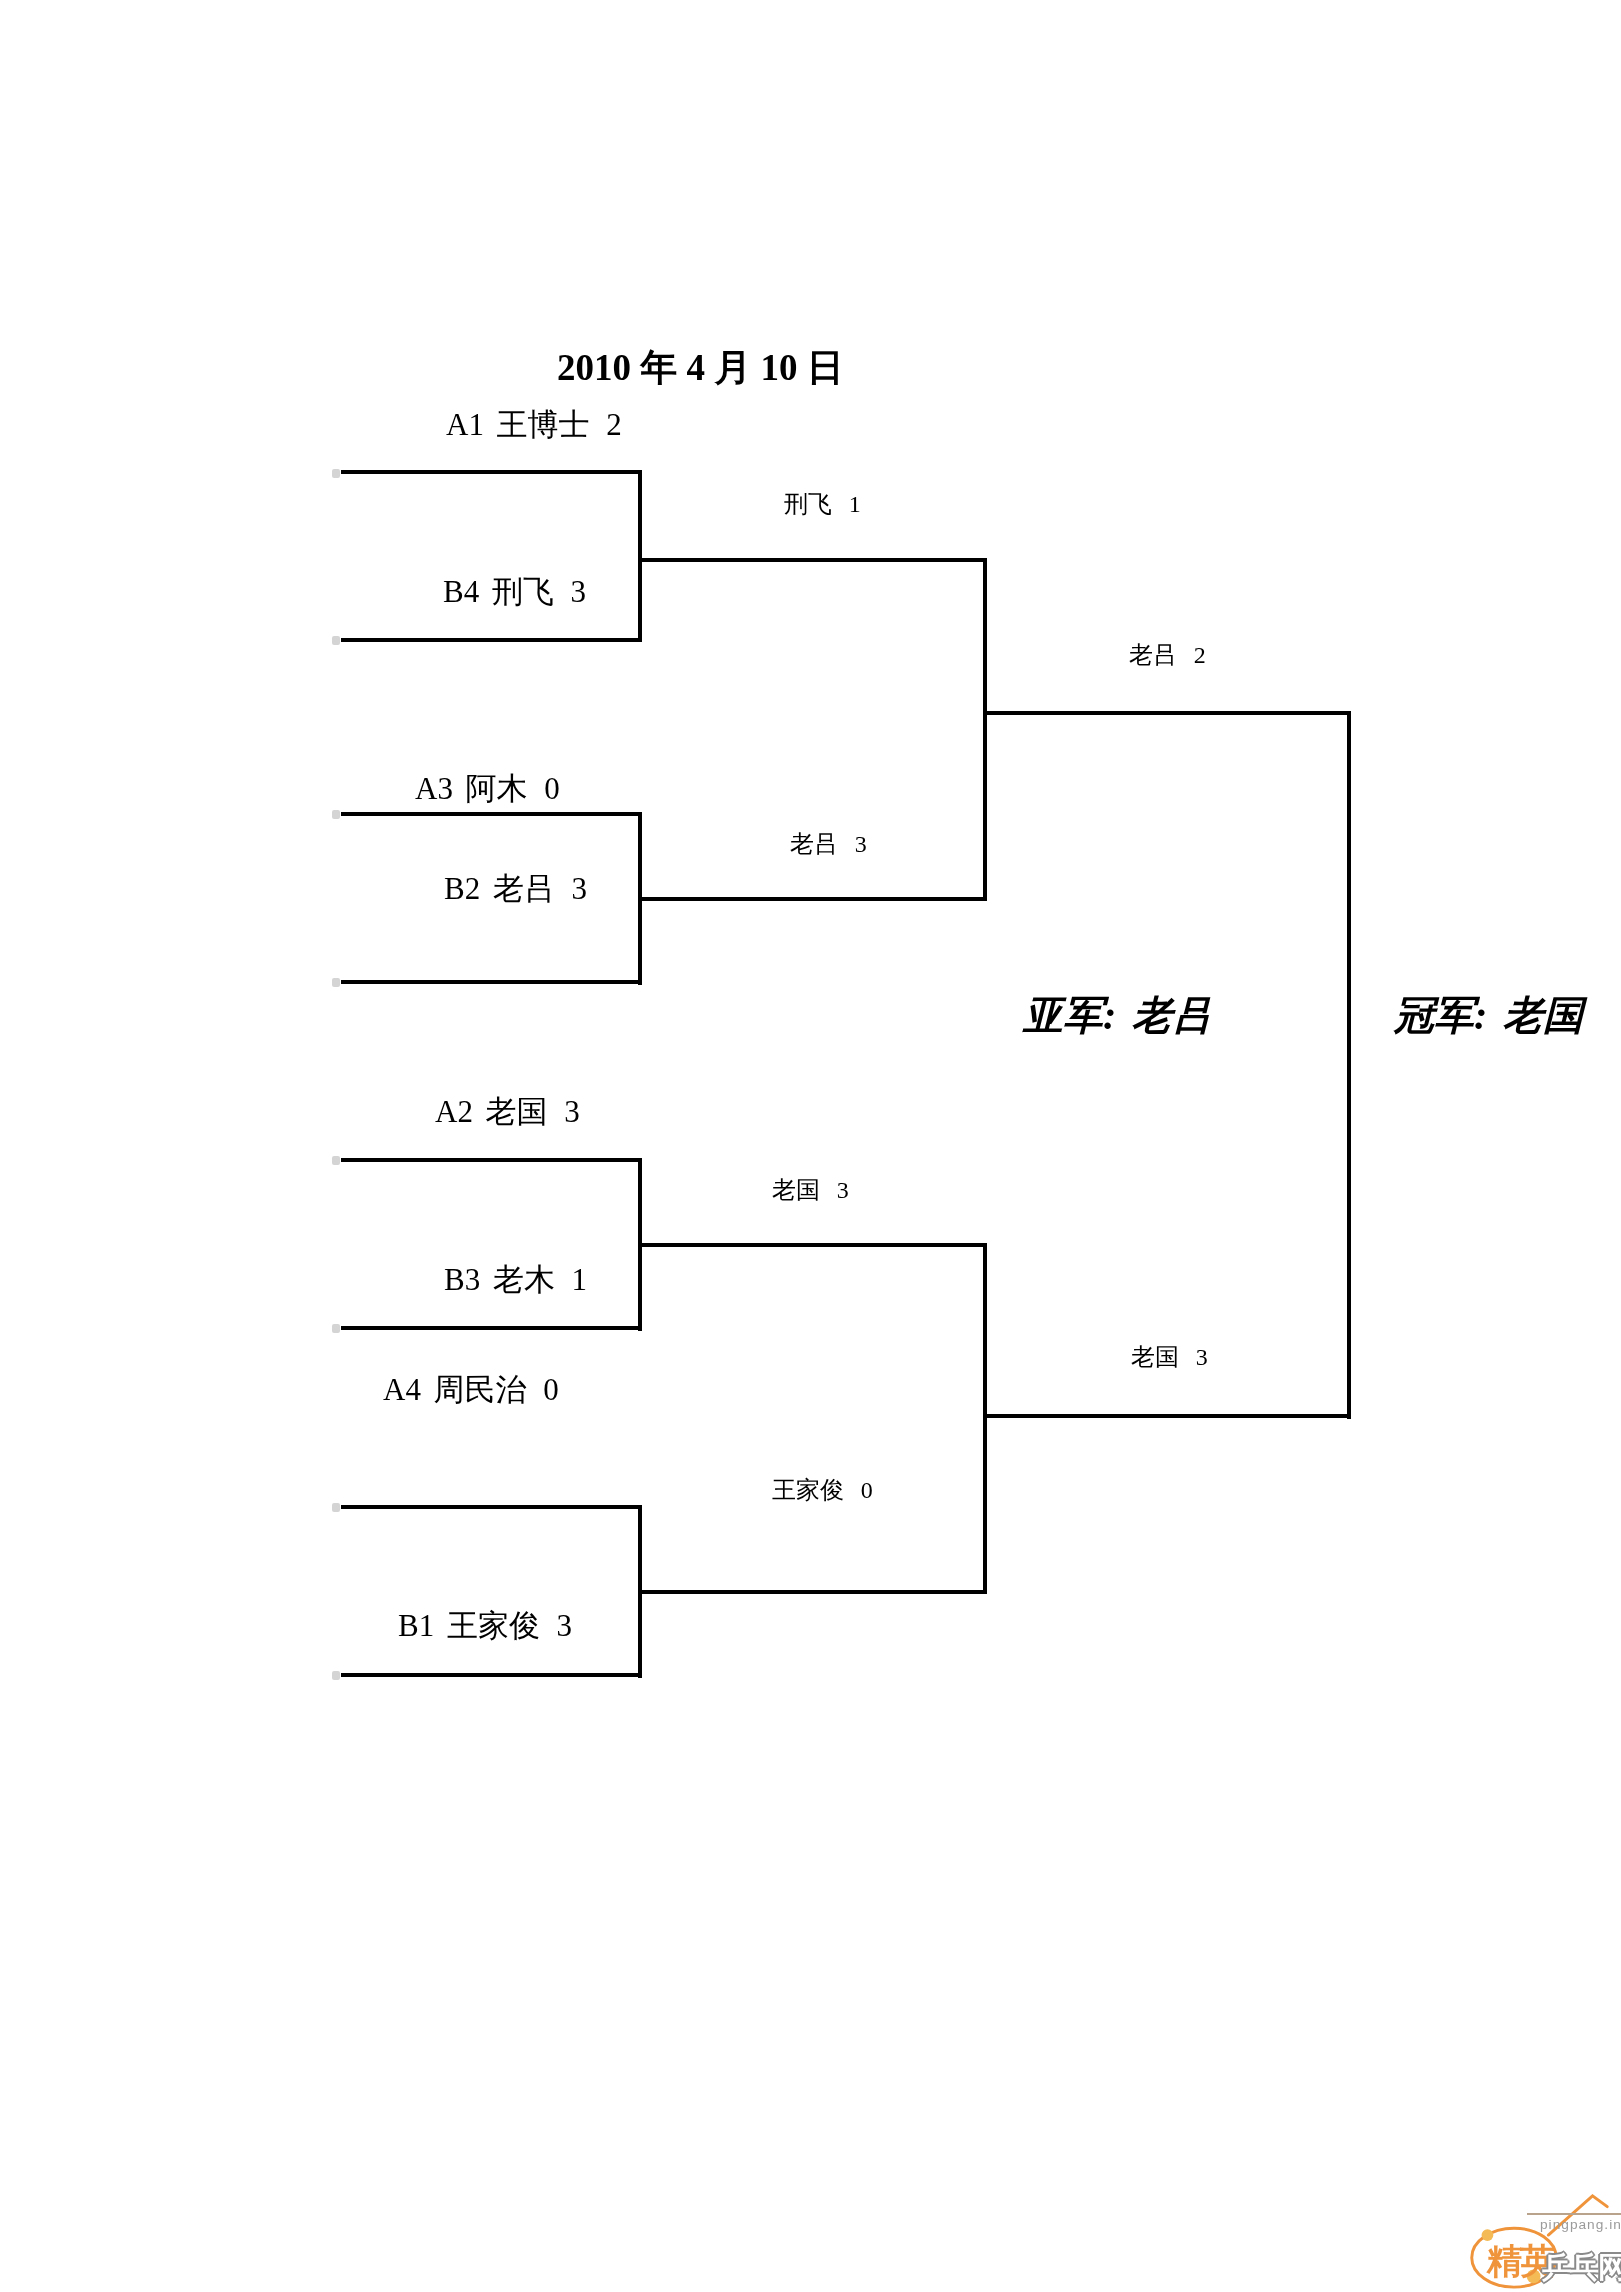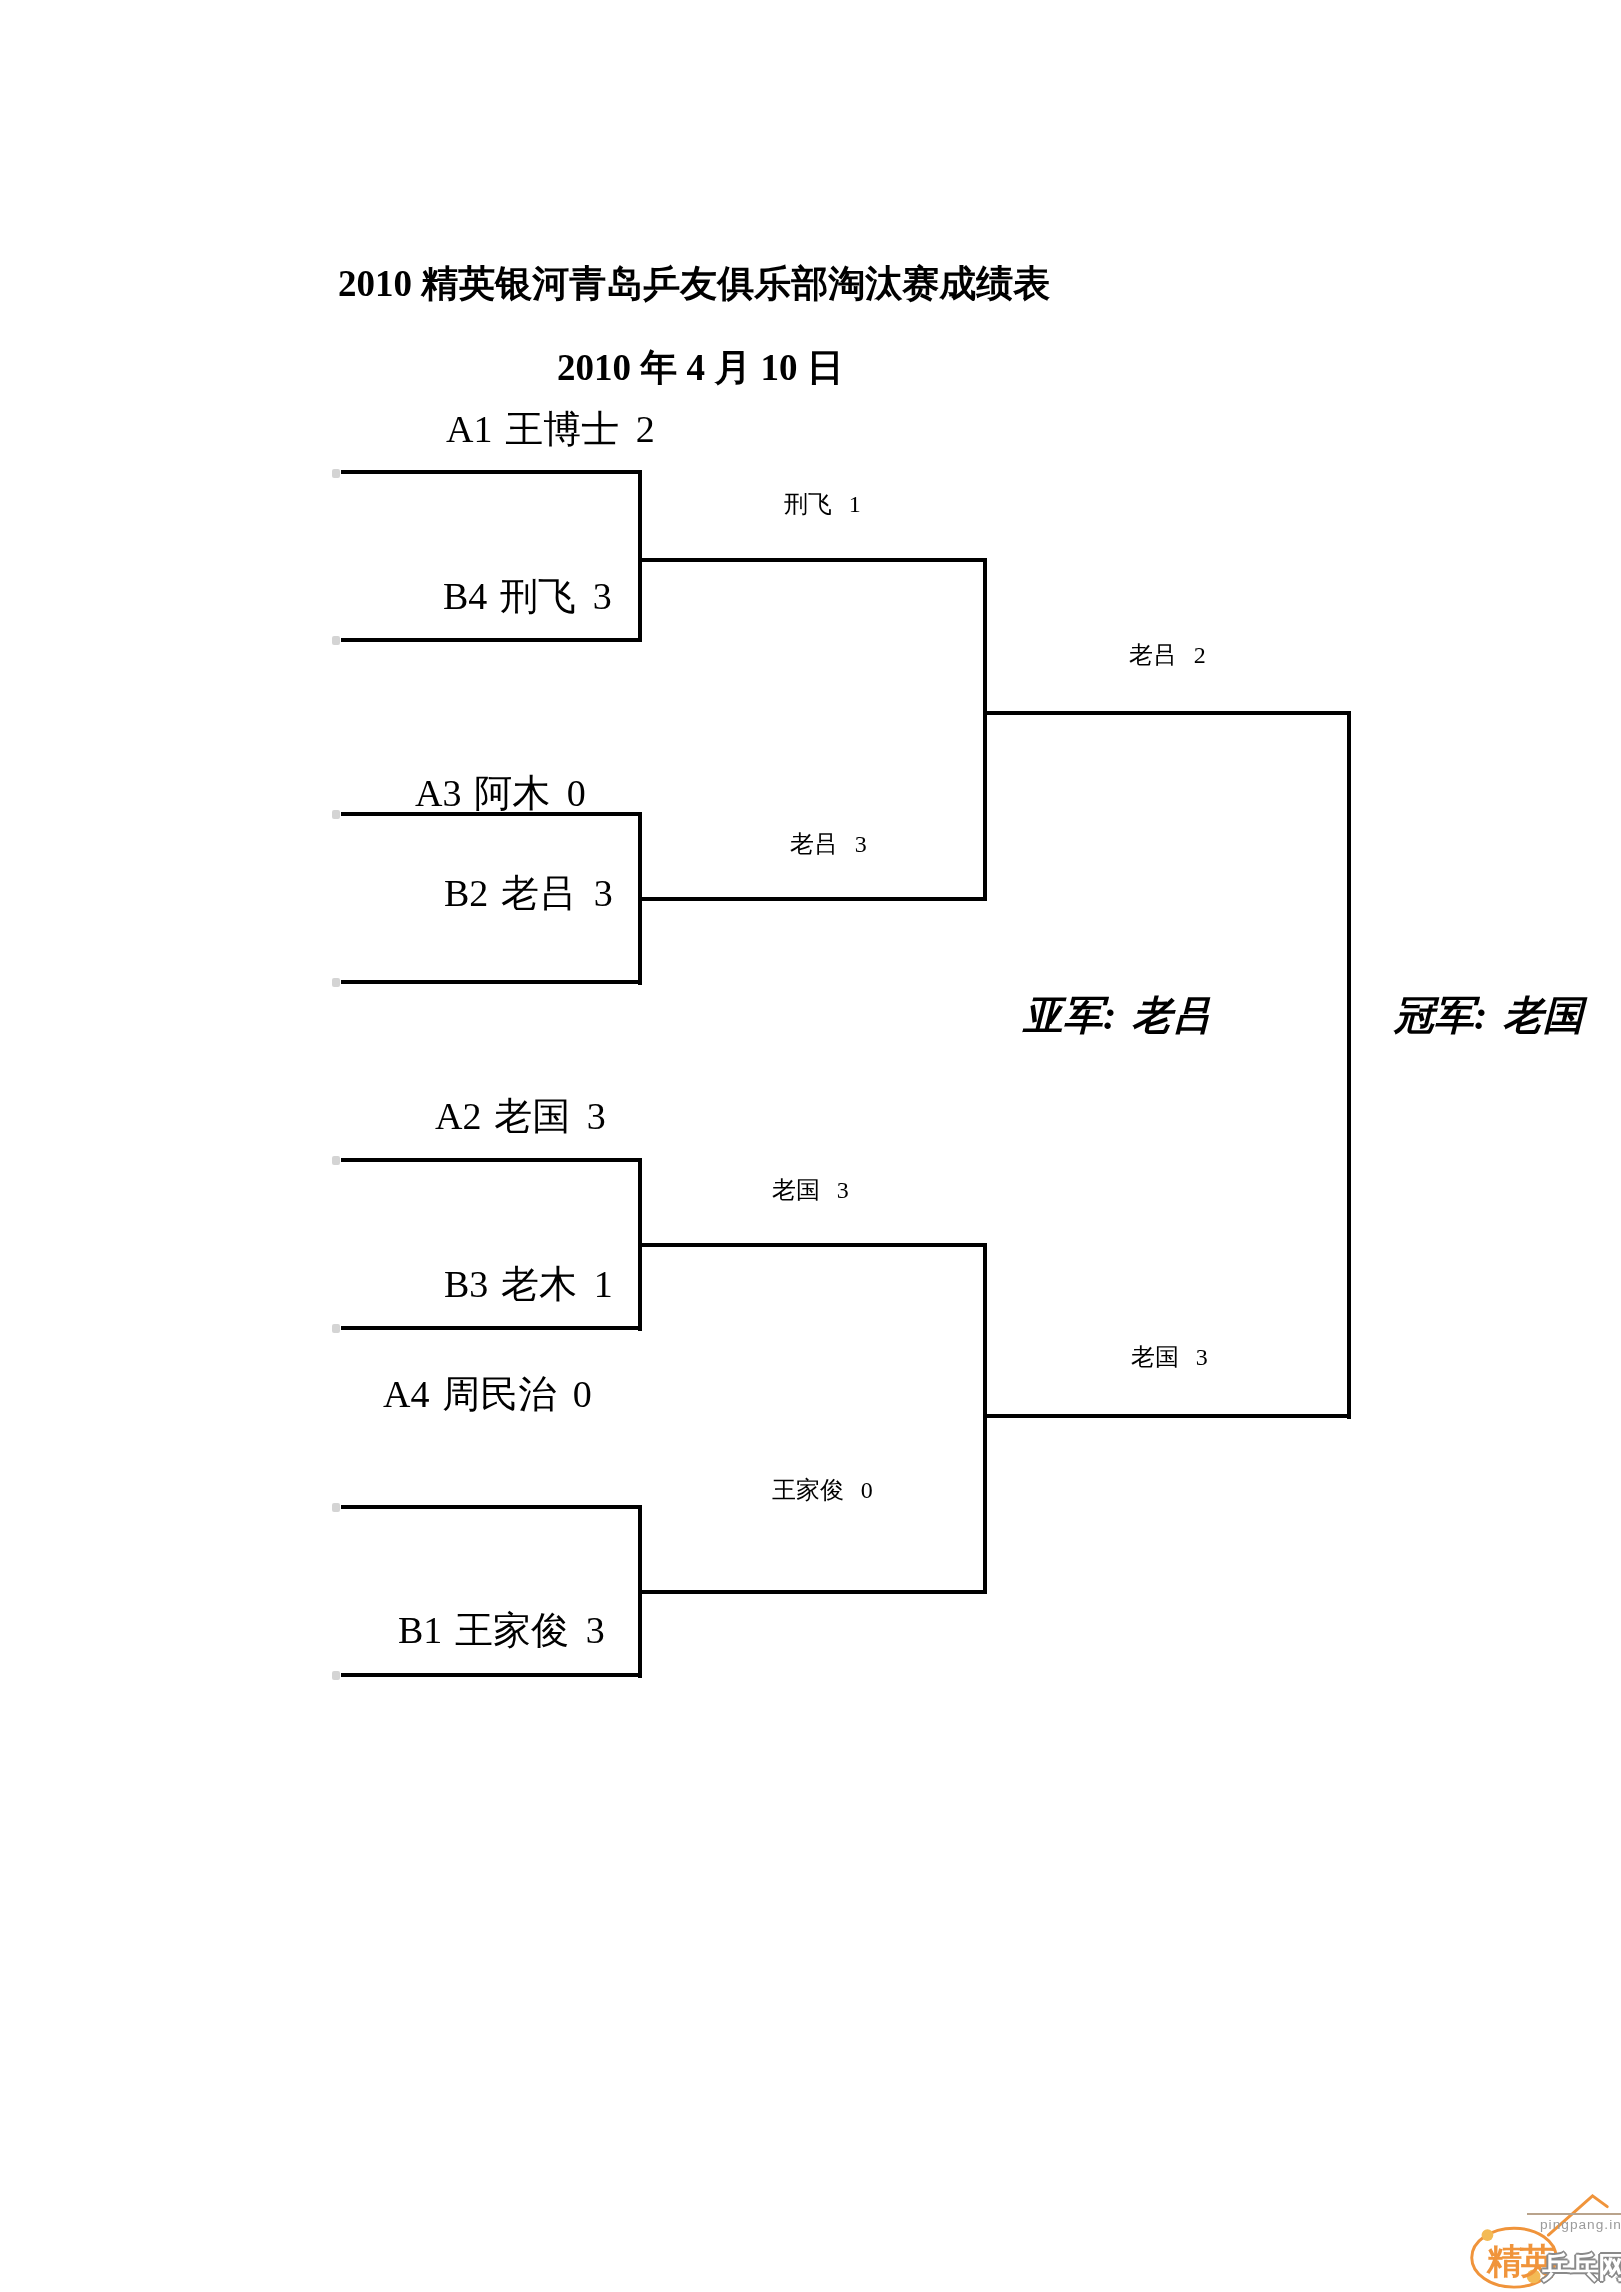--- a/index.html
+++ b/index.html
@@ -10,21 +10,21 @@
   .title{
     position:absolute;left:338px;top:259px;font-size:37px;font-weight:bold;
     white-space:nowrap;letter-spacing:0px;
   }
   .date{
     position:absolute;left:557px;top:343px;font-size:37px;font-weight:bold;white-space:nowrap;
   }
   .hl{position:absolute;height:3.9px;background:#000;}
   .vl{position:absolute;width:3.9px;background:#000;}
   .stub{position:absolute;width:7.8px;height:8.8px;background:#c6c6c6;opacity:.75;border-radius:2px;}
-  .lbl{position:absolute;font-size:38px;white-space:nowrap;}
+  .lbl{position:absolute;font-size:31px;white-space:nowrap;}
   .lbl .nm{margin-left:12.7px;}
   .lbl .sc{margin-left:16.7px;}
   .lbl2{position:absolute;font-size:24px;white-space:nowrap;}
   .lbl2 .sc{margin-left:16.7px;}
   .result{position:absolute;font-size:40px;font-weight:bold;white-space:nowrap;font-style:italic;}
   .result .nm2{margin-left:15.7px;}
   
   .wm{position:absolute;left:1458px;top:2184px;width:163px;height:109px;}
   .wm svg{position:absolute;left:0;top:0;}
   .wm-cn1{
@@ -41,21 +41,20 @@
     position:absolute;left:82px;top:33px;font-size:13.7px;color:#9b9b9b;white-space:nowrap;
     font-family:"Liberation Sans","DejaVu Sans",sans-serif;letter-spacing:1px;
   }
   .wm-line{position:absolute;left:69px;top:29px;width:94px;height:2px;background:#b9a38c;}
 </style>
 </head>
 <body>
 
 <div id="canvas">
 
-  <div class="title">2010 精英银河青岛乒友俱乐部淘汰赛成绩表</div>
   <div class="date">2010 年 4 月 10 日</div>
 
   <div class="hl" style="left:341px;top:470px;width:301px"></div>
   <div class="hl" style="left:341px;top:638px;width:301px"></div>
   <div class="hl" style="left:341px;top:812px;width:301px"></div>
   <div class="hl" style="left:341px;top:980px;width:301px"></div>
   <div class="hl" style="left:341px;top:1158px;width:301px"></div>
   <div class="hl" style="left:341px;top:1326px;width:301px"></div>
   <div class="hl" style="left:341px;top:1505px;width:301px"></div>
   <div class="hl" style="left:341px;top:1673px;width:301px"></div>

